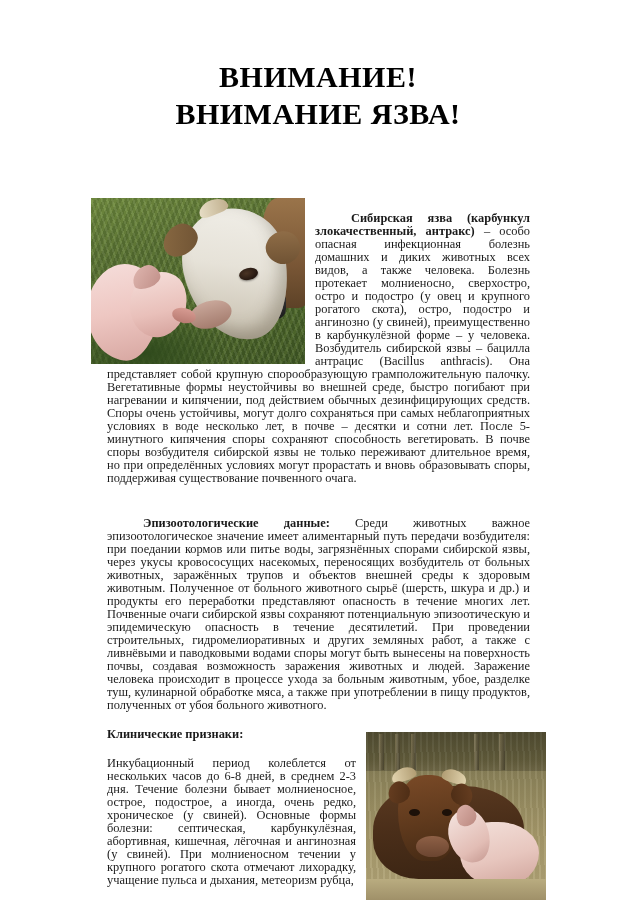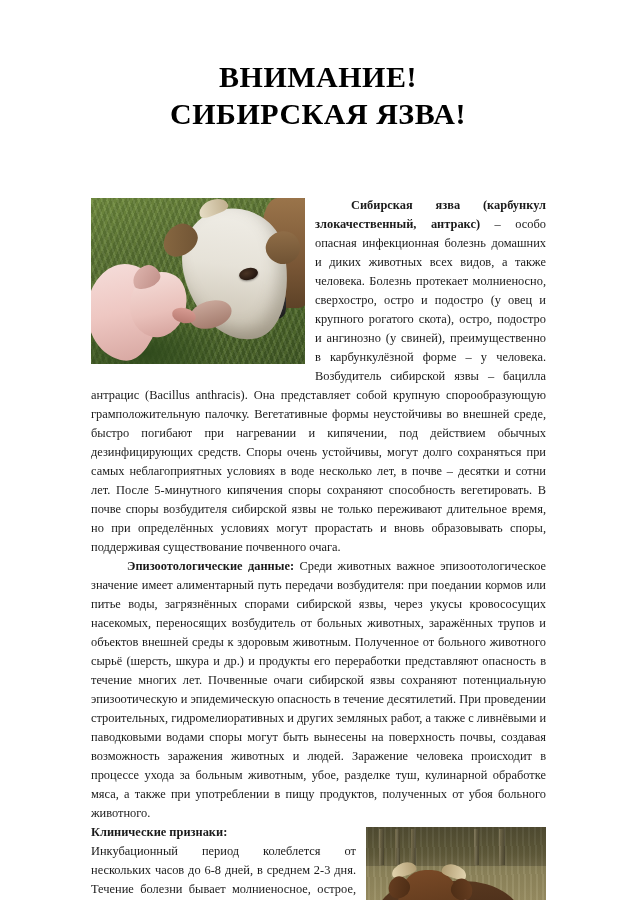--- a/index.html
+++ b/index.html
@@ -42,23 +42,23 @@
 
   
   .content {
     position: absolute;
     left: 91px;
     top: 196px;
     width: 455px;
   }
 
   p.body-text {
-    margin: 0;
+    margin: 16px;
     font-size: 12.4px;
-    line-height: 19px;
+    line-height: 13px;
     text-align: justify;
     text-justify: inter-word;
     color: #1a1a1a;
     hyphens: manual;
   }
   b, .bold {
     font-weight: bold;
   }
 
   
@@ -377,21 +377,21 @@
   
   .clear { clear: both; }
 </style>
 </head>
 <body>
 
 <div class="page">
 
   <div class="title-block">
     <div class="title-line">ВНИМАНИЕ!</div>
-    <div class="title-line">СИБИРСКАЯ ЯЗВА!</div>
+    <div class="title-line">ВНИМАНИЕ ЯЗВА!</div>
   </div>
 
   <div class="content">
 
     <div class="img-left">
       <div class="photo-cowpig">
         <div class="grass-tex"></div>
         <div class="grass-dark"></div>
         <div class="cow-neck"></div>
         <div class="cow-bell"></div>

